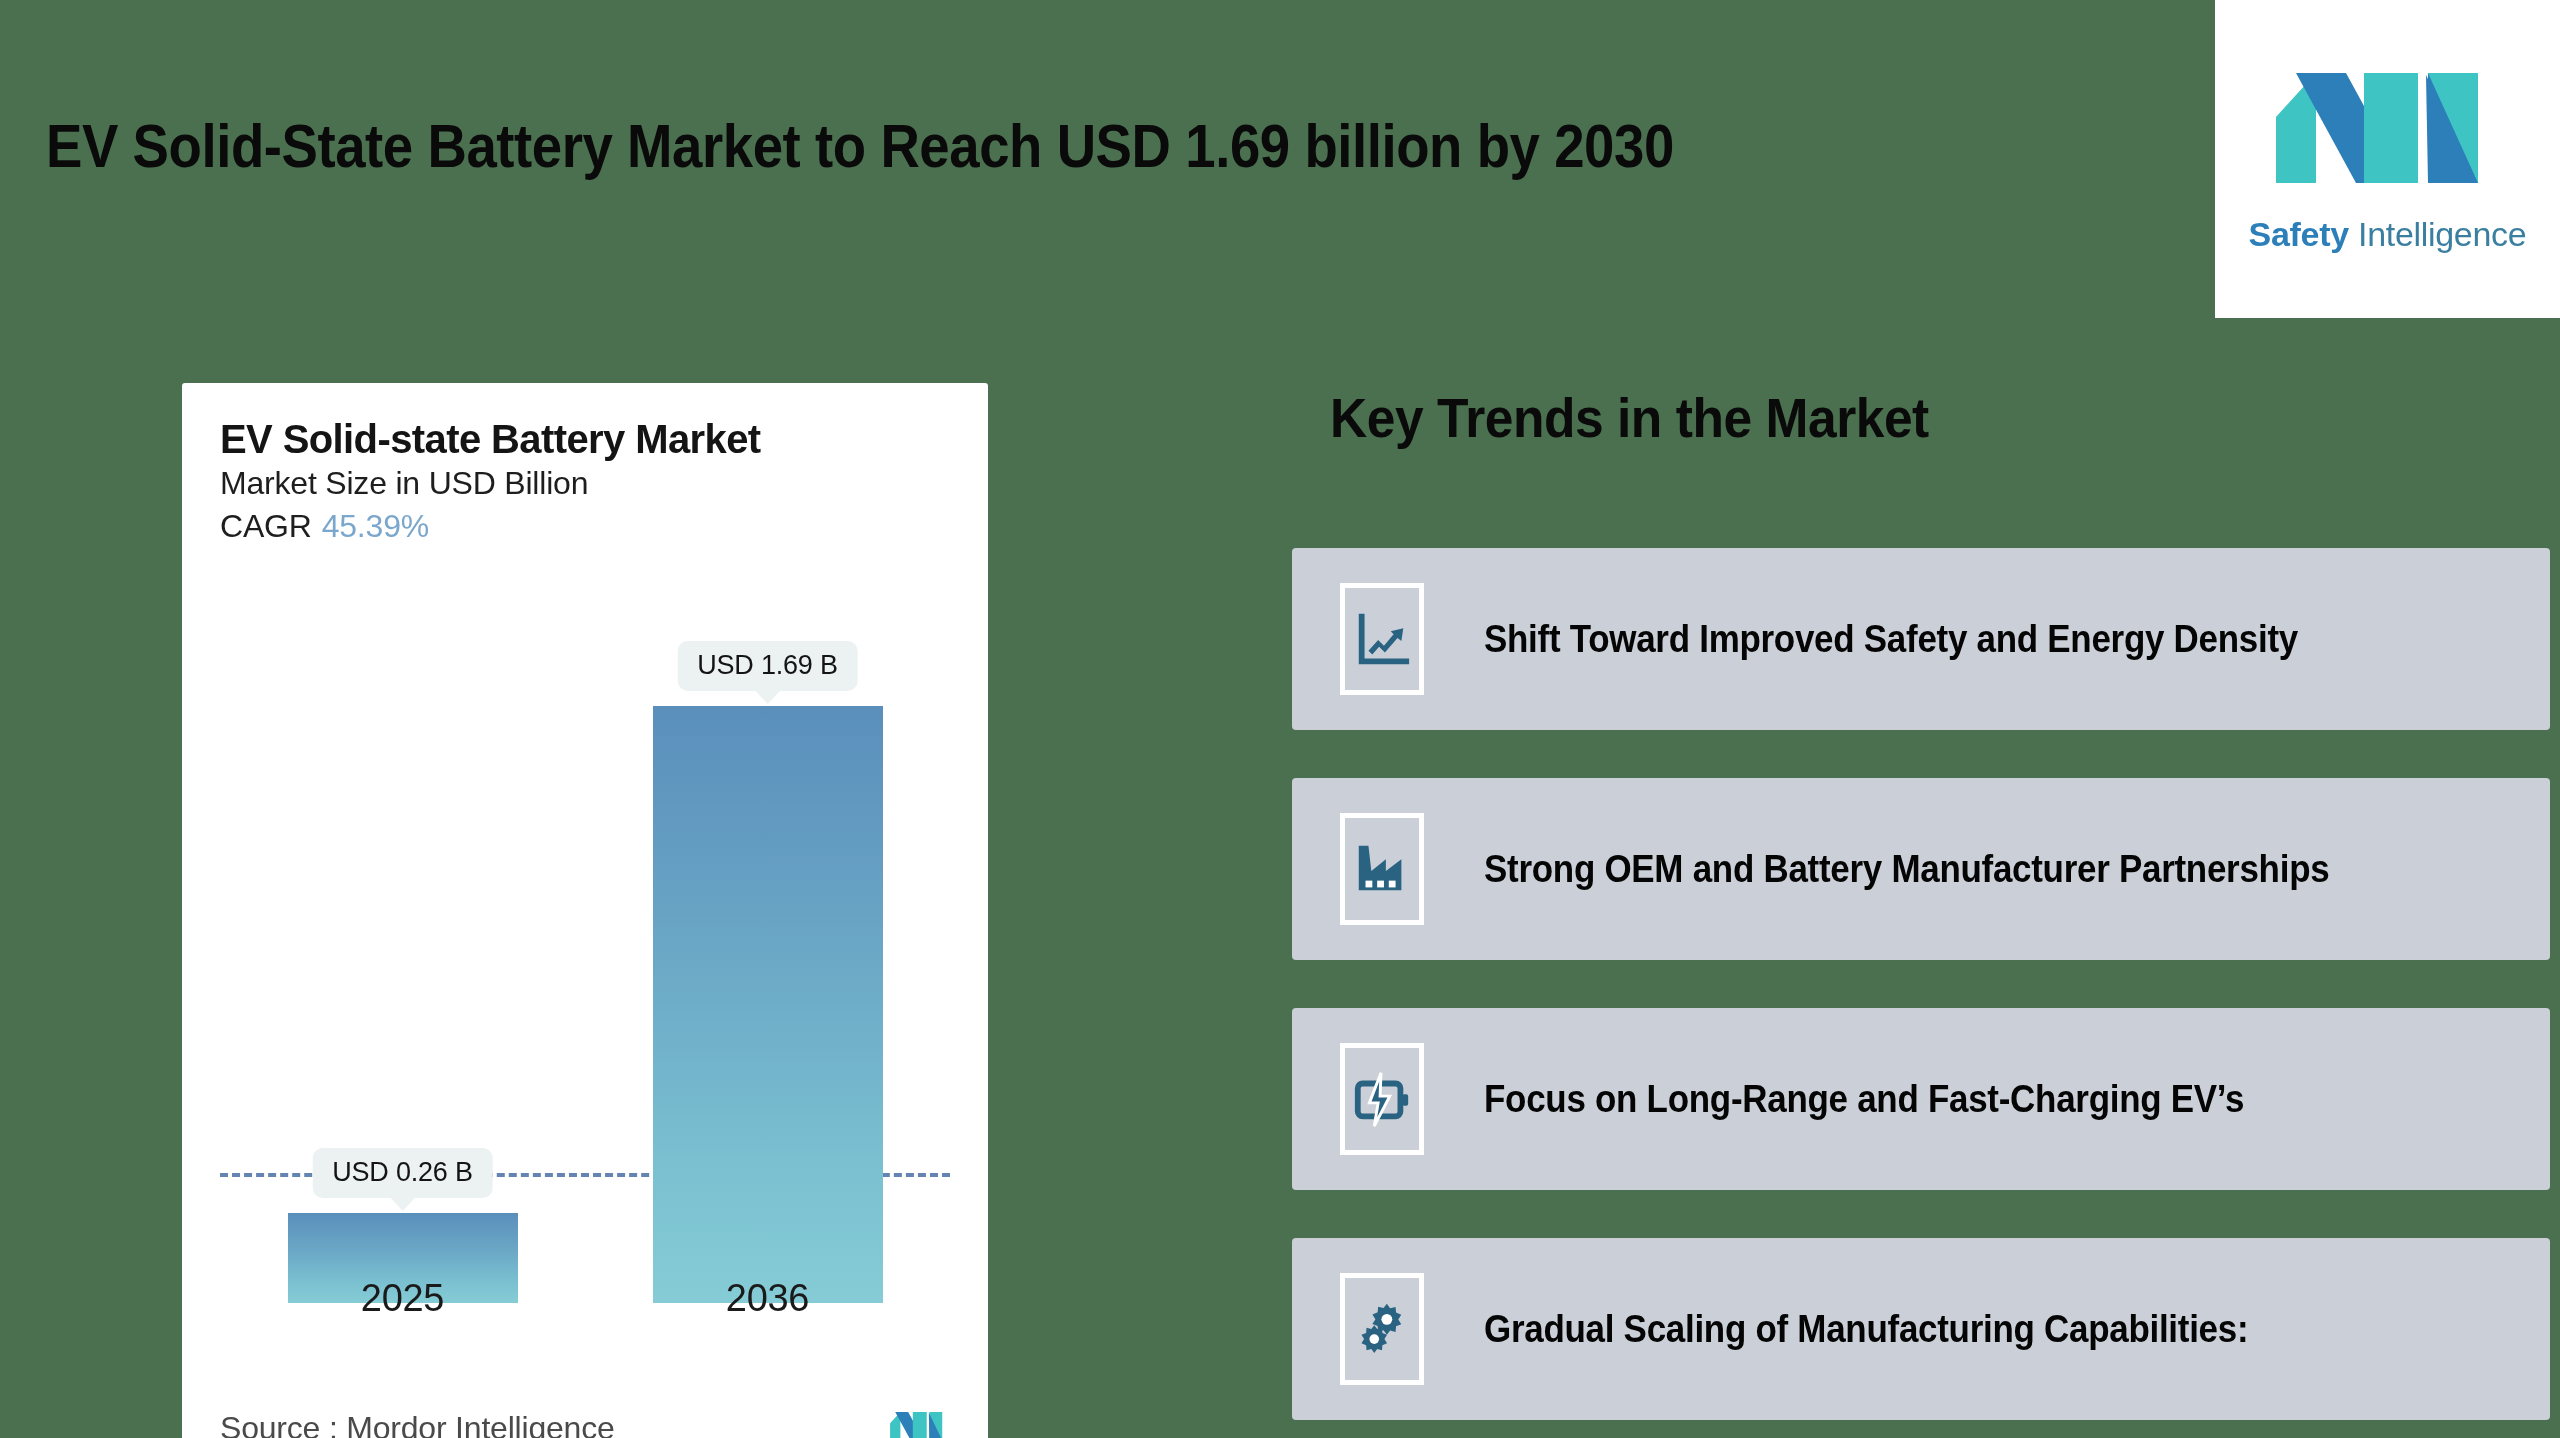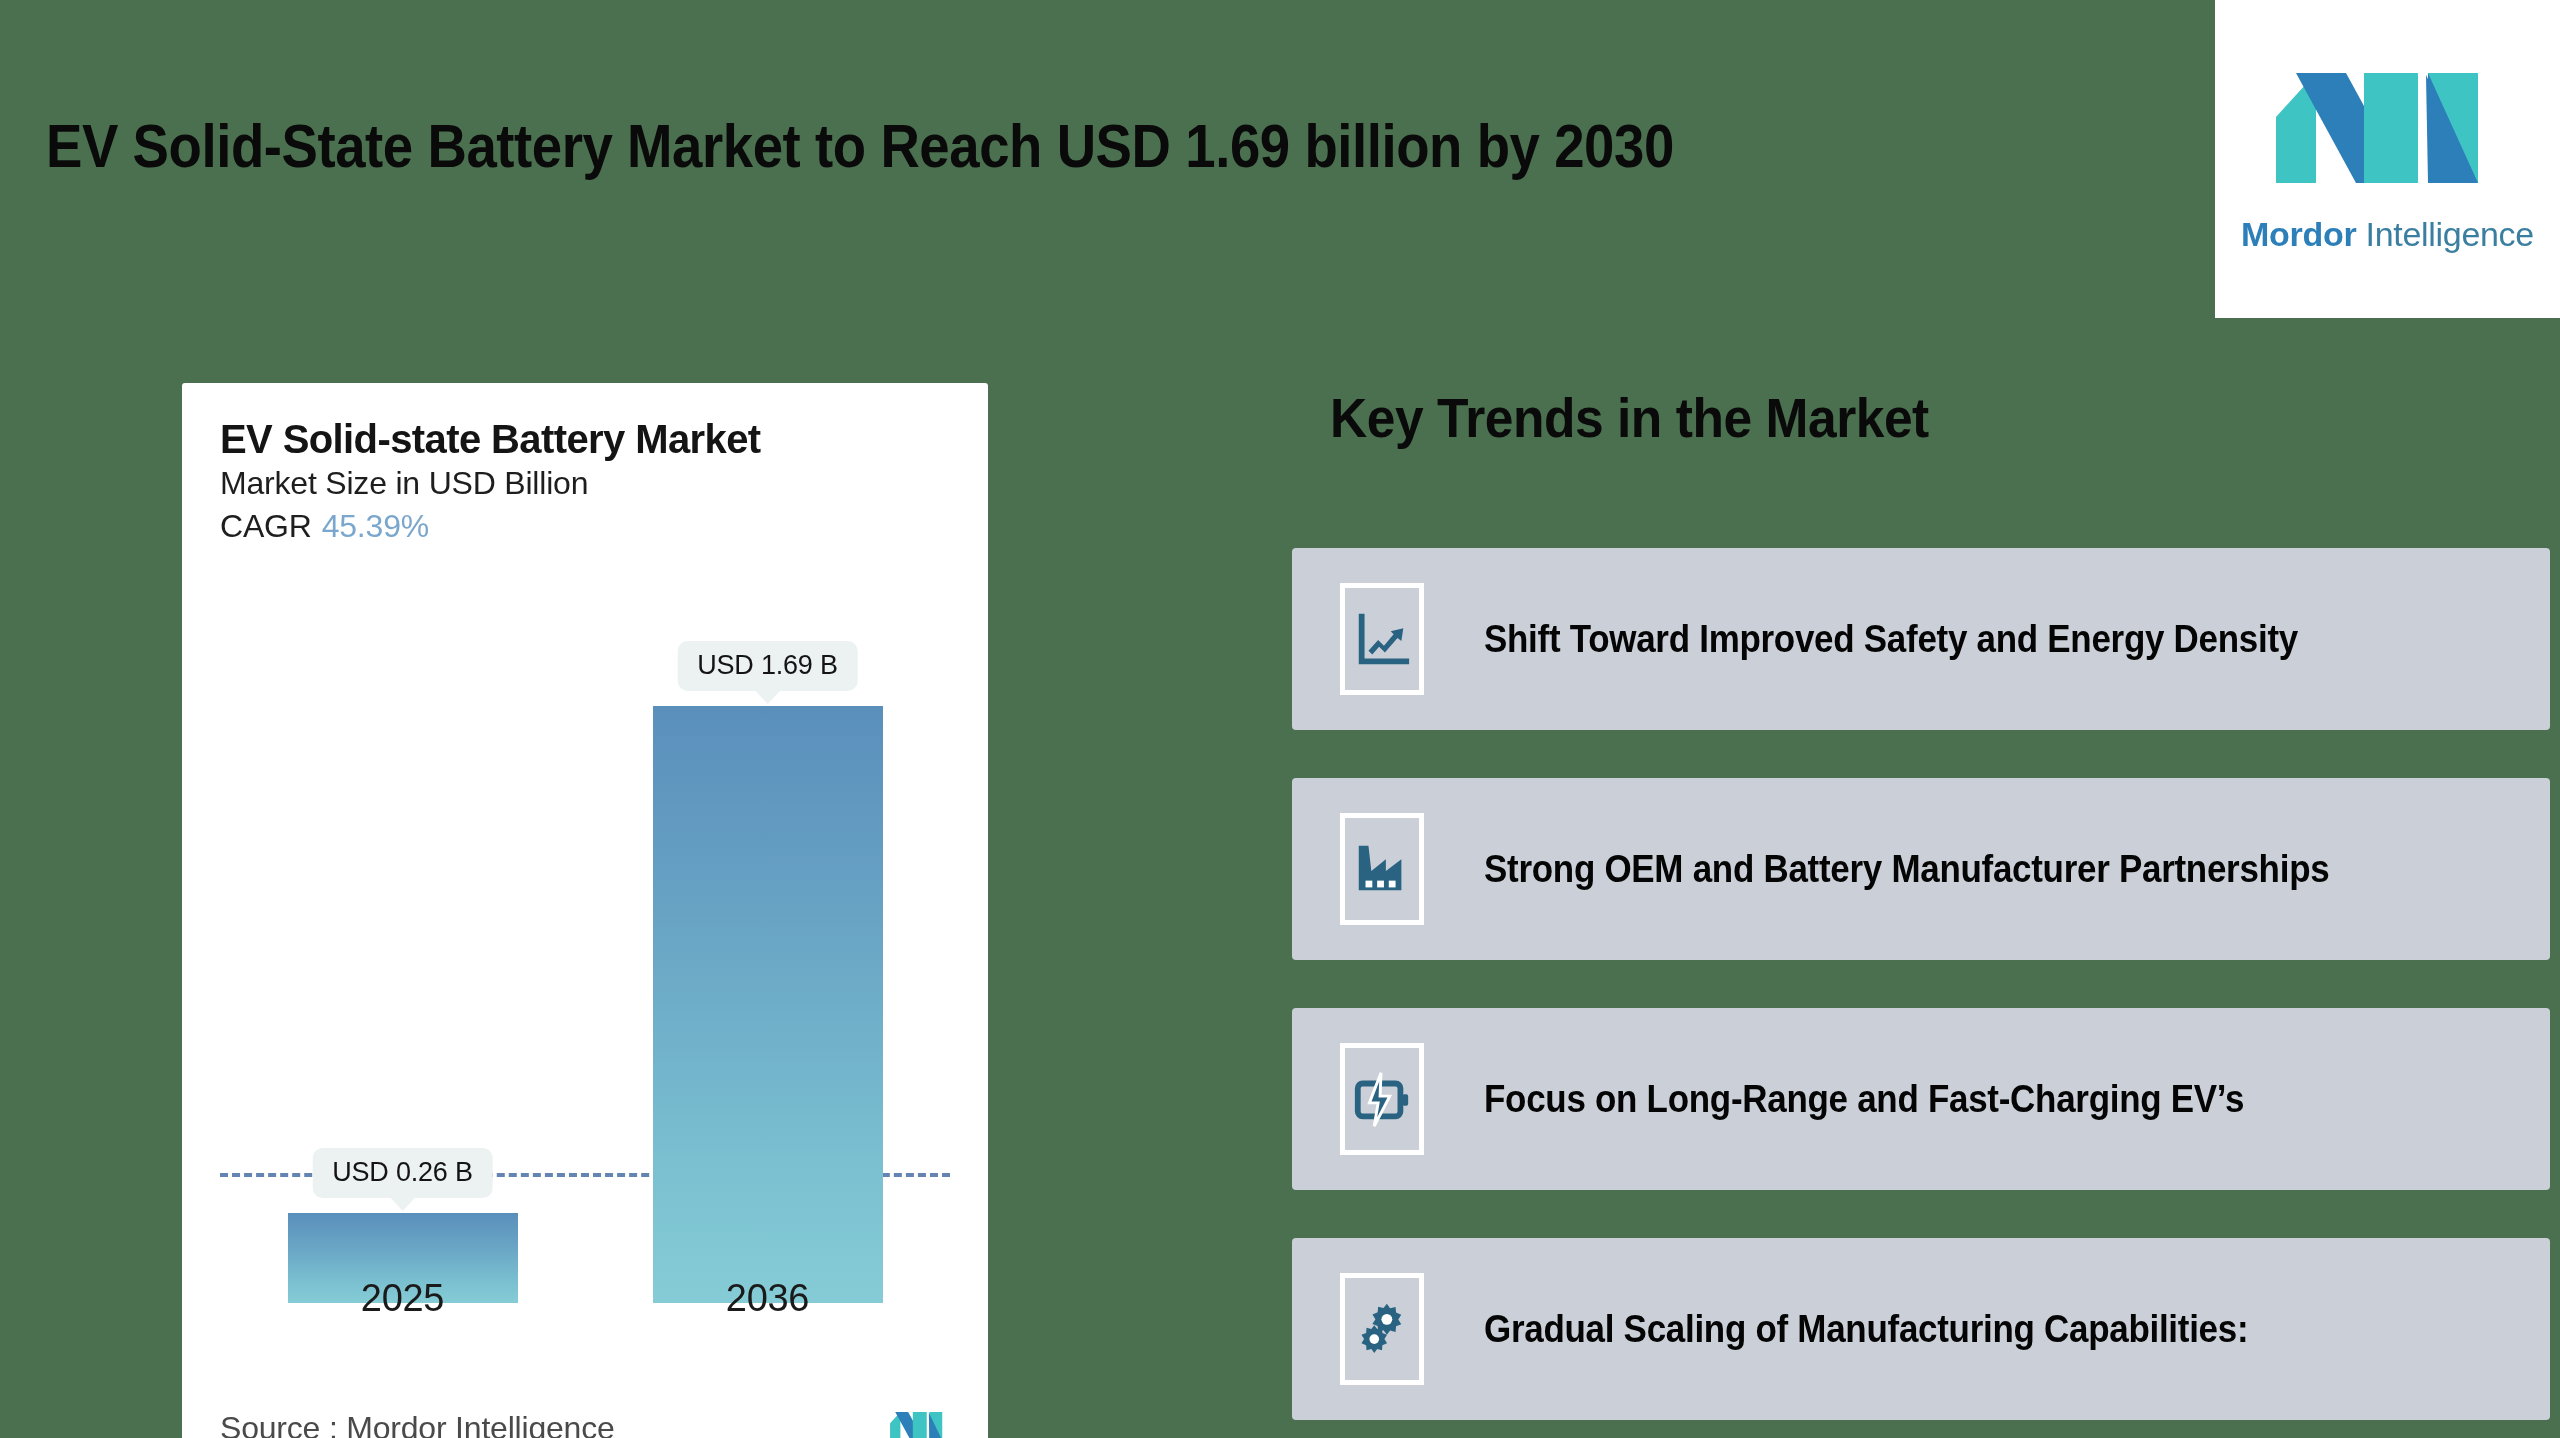--- a/index.html
+++ b/index.html
@@ -141,21 +141,21 @@
 
   <div class="logo-box">
     <svg class="logo-mark" viewBox="0 0 240 140">
       <polygon points="8,118 8,52 48,8 48,118" fill="#3FC4C4"></polygon>
       <polygon points="28,8 78,8 138,118 88,118" fill="#2C7FB8"></polygon>
       <polygon points="96,8 150,8 150,118 96,118" fill="#3FC4C4"></polygon>
       <polygon points="160,8 210,8 210,118 160,118" fill="#3FC4C4"></polygon>
       <polygon points="160,8 210,118 175,118 160,90" fill="#2C7FB8"></polygon>
       <polygon points="158,10 206,110 206,118 160,118" fill="#2C7FB8"></polygon>
     </svg>
-    <div class="logo-word"><span class="b">Mordor</span><span class="l"> Intelligence</span></div>
+    <div class="logo-word"><span class="b">Safety</span><span class="l"> Intelligence</span></div>
   </div>
 
   <div class="chart-card">
     <div class="chart-title">EV Solid-state Battery Market</div>
     <div class="chart-sub">Market Size in USD Billion</div>
     <div class="chart-cagr"><span>CAGR</span><span class="val">45.39%</span></div>
 
     <div class="plot">
       <div class="dashline"></div>
       <div class="bars">

